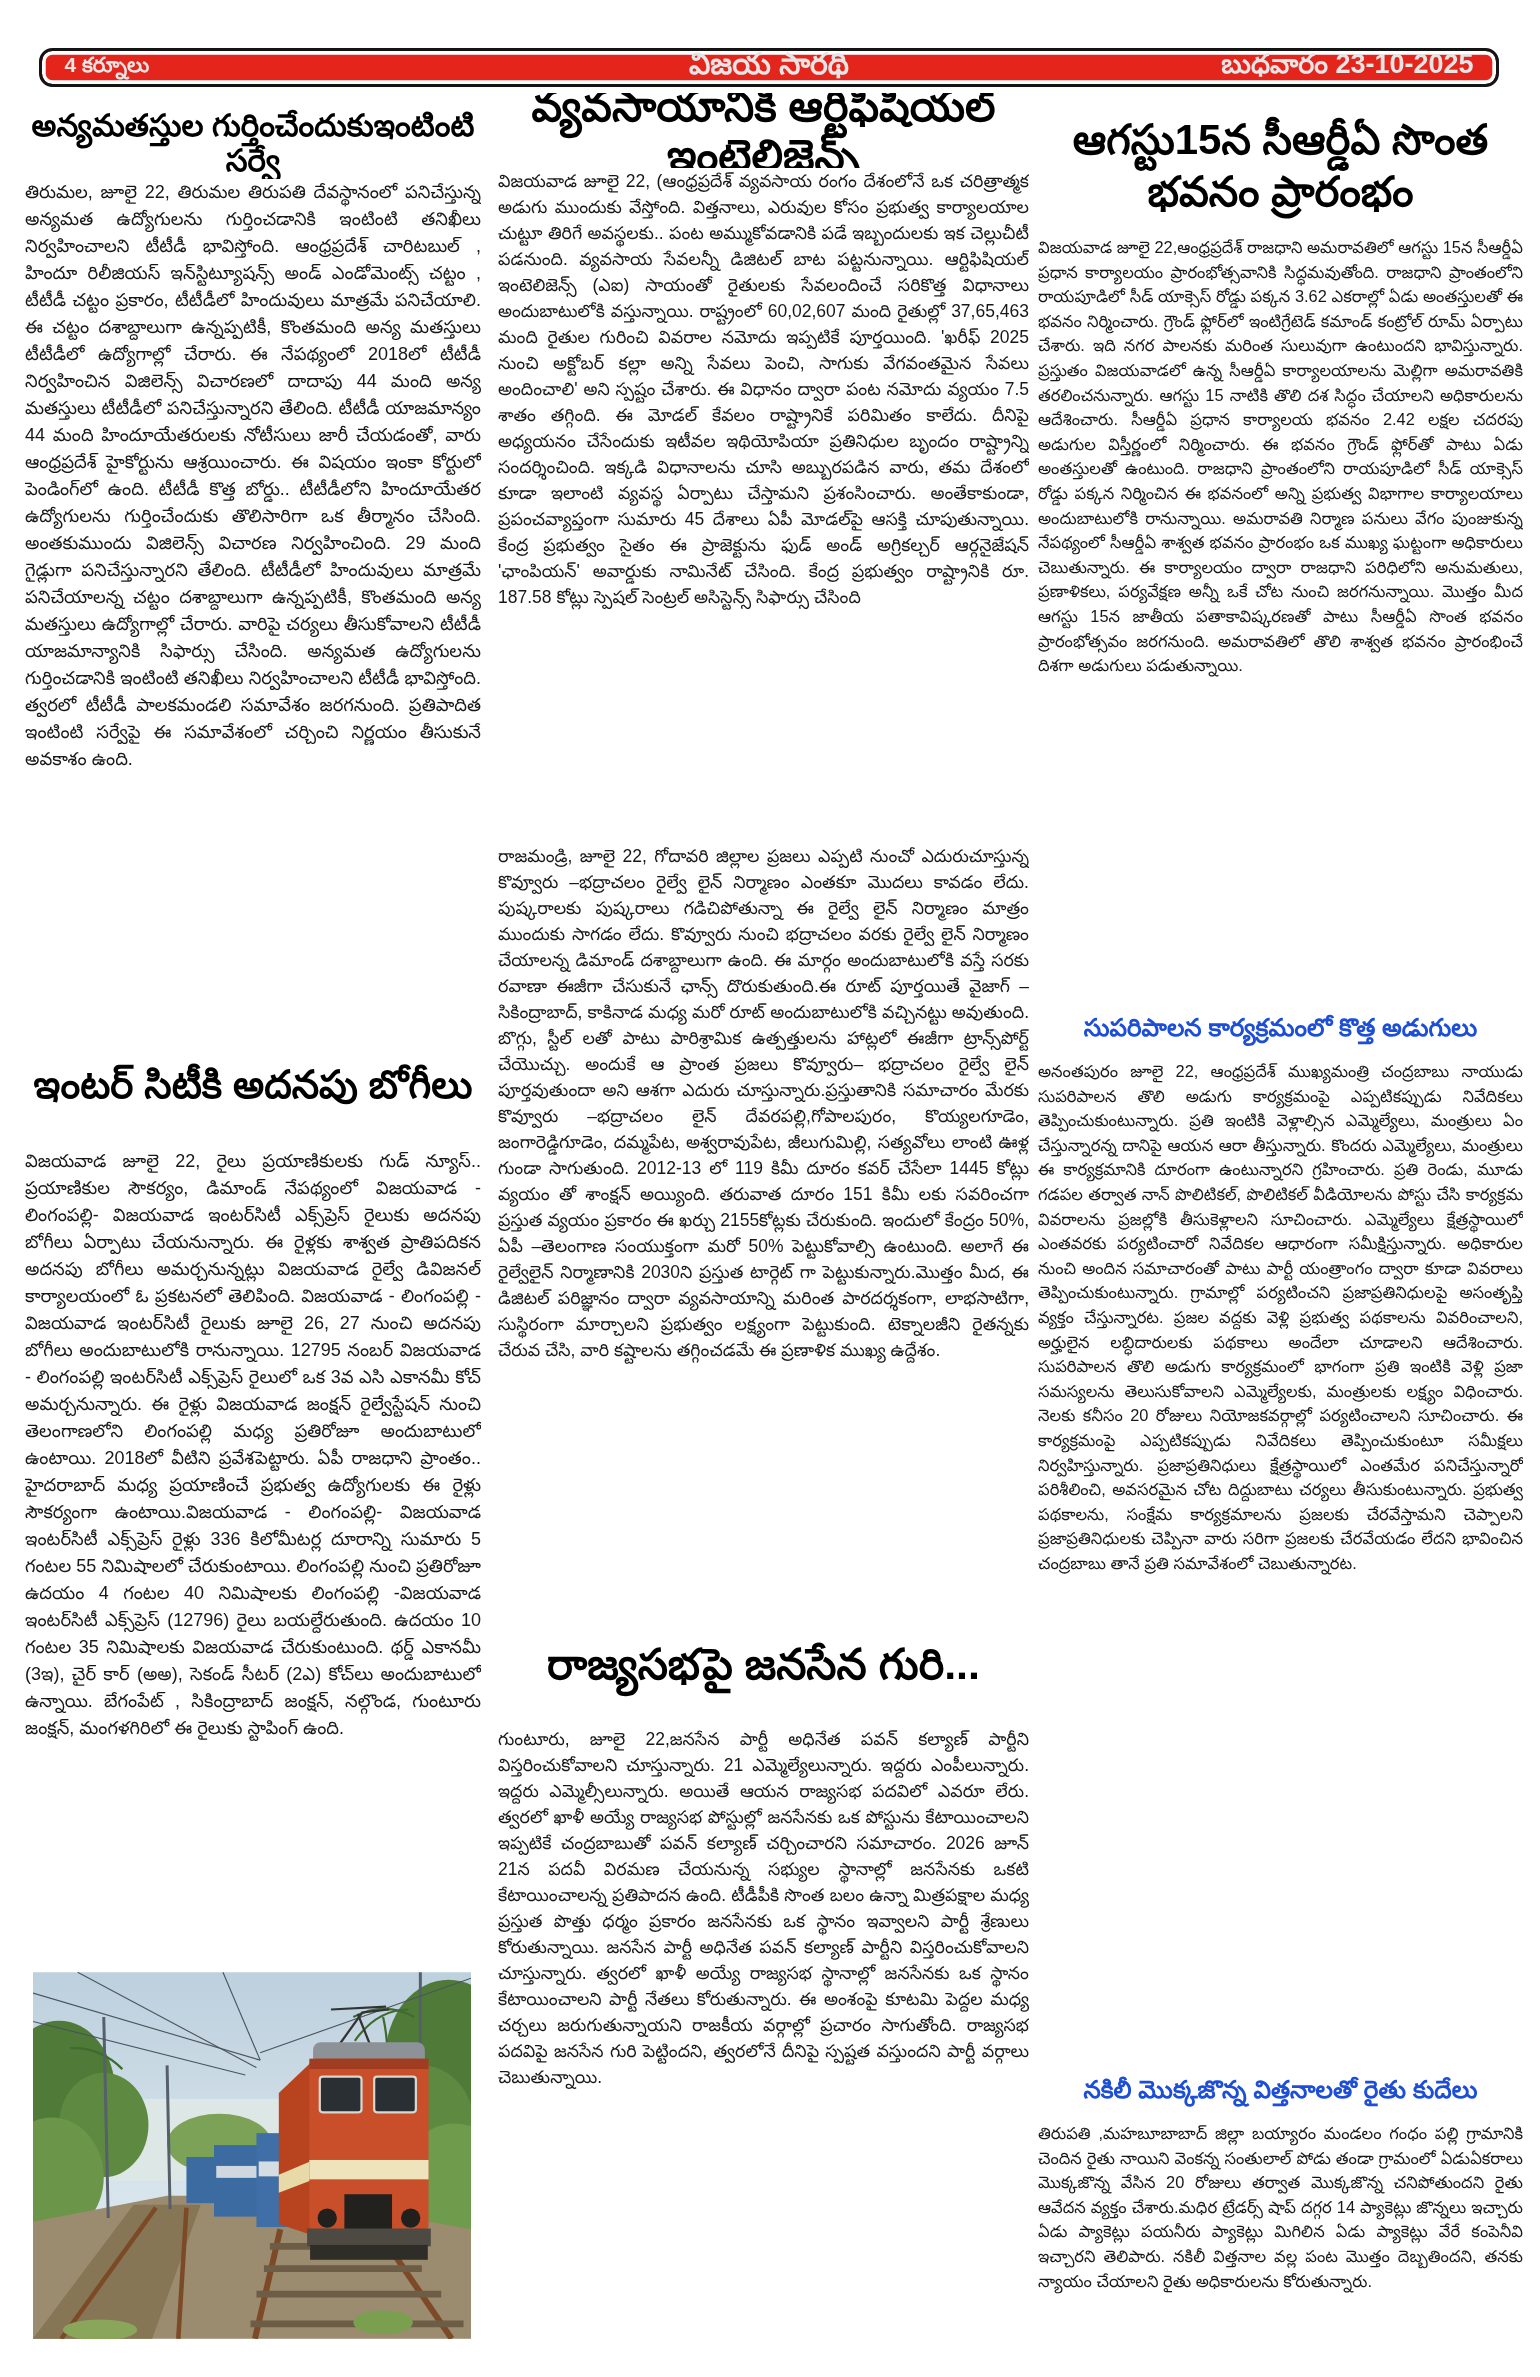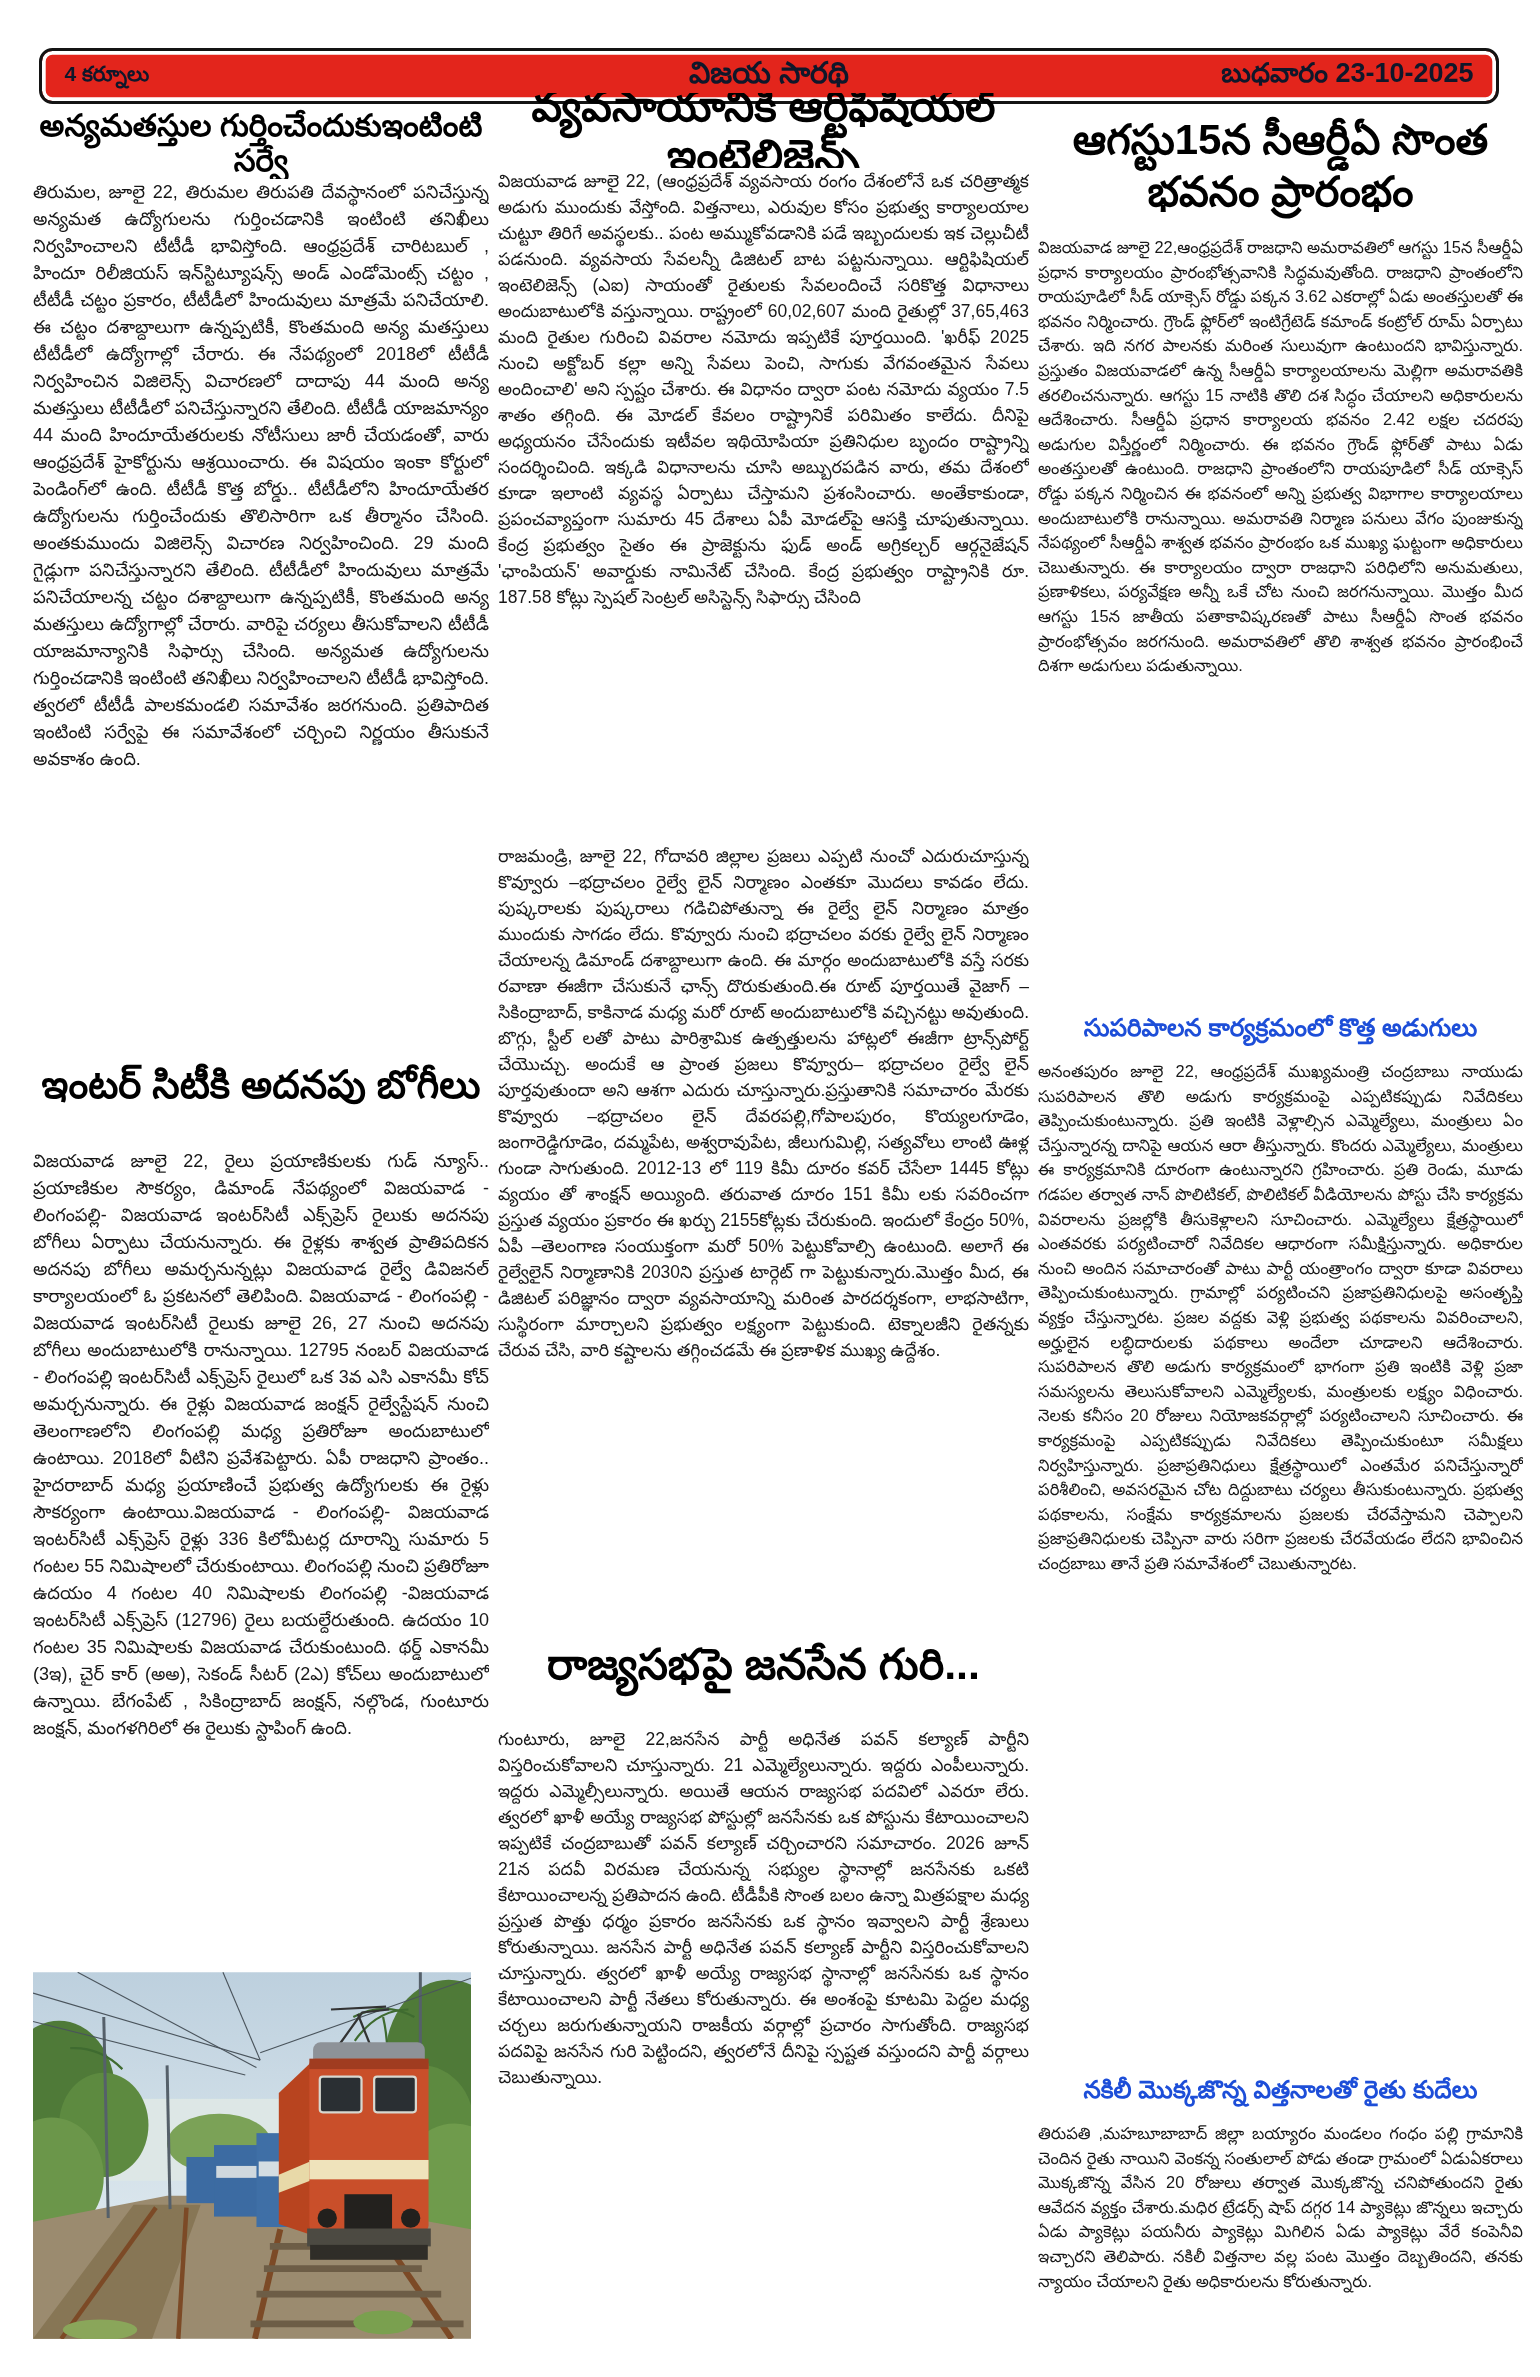--- a/index.html
+++ b/index.html
@@ -1,27 +1,27 @@
 <!DOCTYPE html>
 <html style="font-size:12px"><head>
 <meta charset="utf-8">
 <style>
   html,body{margin:0;padding:0;background:#ffffff;}
   .page{position:relative;width:1541px;height:2377px;background:#ffffff;overflow:hidden;
         font-family:"Liberation Sans","DejaVu Sans",sans-serif;color:#141414;}
   
-  .masthead{position:absolute;left:39px;top:48px;width:1460px;height:56px;background:#e3251c;
+  .masthead{position:absolute;left:39px;top:48px;width:1460px;height:39px;background:#e3251c;
             border:3px solid #141414;border-radius:13.4px;box-shadow:inset 0 0 0 3.7px #ffffff;
-            display:flex;align-items:center;box-sizing:border-box;padding:0 22.4px;color:#0f172a;font-weight:bold;justify-content:space-between;}
+            display:flex;align-items:center;box-sizing:border-box;padding:0 22.4px;color:#e5e5e5;font-weight:bold;justify-content:space-between;}
   .masthead .m-left{font-size:21px;}
   .masthead .m-center{position:absolute;left:50%;transform:translateX(-50%);font-size:30px;}
   .masthead .m-right{margin-left:auto;font-size:27px;}
   
   .col{position:absolute;}
-  .col1{left:33px;top:108px;width:456px;}
+  .col1{left:25px;top:108px;width:456px;}
   .col2{left:498px;top:93px;width:531px;}
   .col3{left:1038px;top:97px;width:485px;}
   .headline{font-weight:800;text-align:center;color:#000;line-height:1.12;
             display:flex;align-items:center;justify-content:center;overflow:hidden;}
   .h-ttd{height:71px;font-size:31px;}
   .h-intercity{height:127px;font-size:39px;}
   .h-ai{height:75px;font-size:43px;}
   .h-godavari{height:153px;font-size:38px;}
   .h-rajyasabha{height:123px;font-size:43px;}
   .h-crda{height:138px;font-size:42px;line-height:1.25;}

